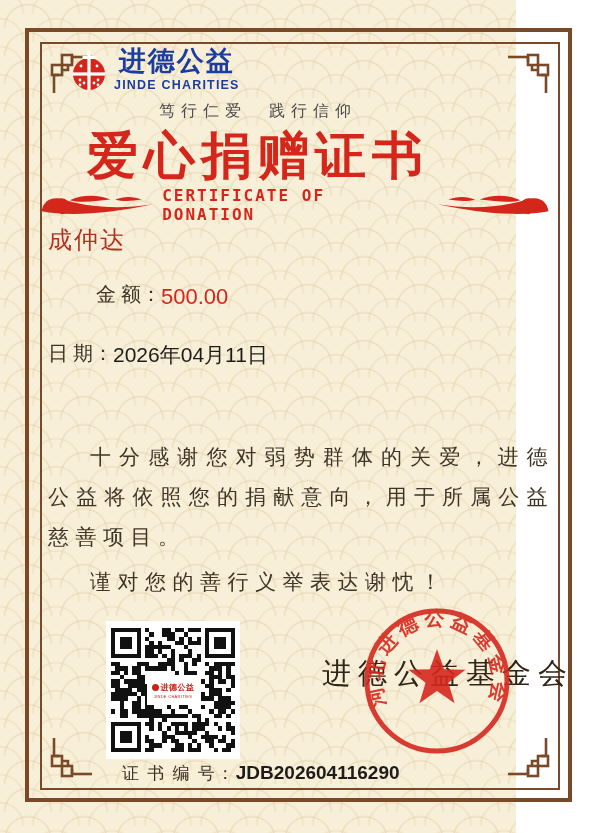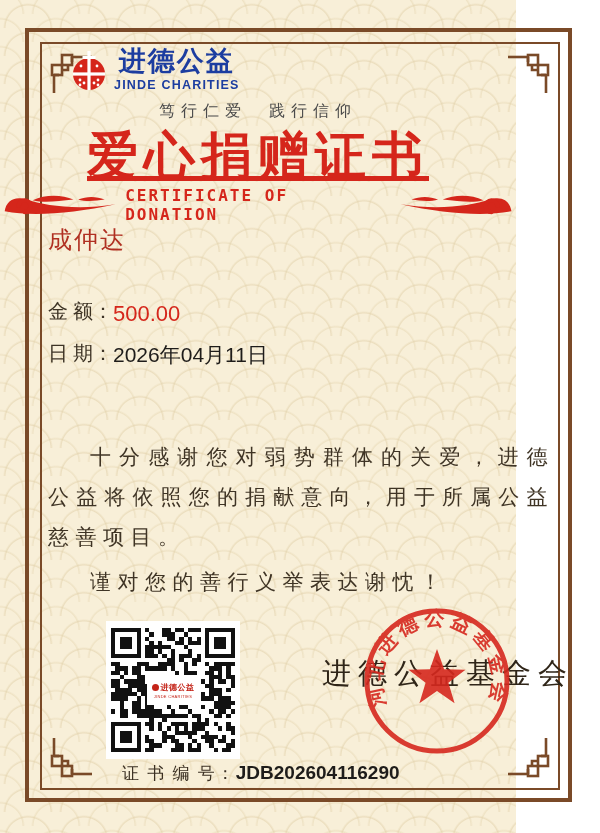--- a/index.html
+++ b/index.html
@@ -22,32 +22,32 @@
   .corner.bl{left:47px;top:737px;transform:scaleY(-1);}
 
   .logo{position:absolute;left:70px;top:47px;display:flex;align-items:flex-start;}
   .logo-texts{margin-left:6px;display:flex;flex-direction:column;align-items:center;}
   .logo-cn{font-family:"Liberation Serif","DejaVu Serif",serif;font-weight:bold;font-size:27px;color:#1c3da0;letter-spacing:2px;line-height:1.1;}
   .logo-en{font-size:12.5px;font-weight:bold;color:#1c3da0;letter-spacing:1.2px;margin-top:1px;}
 
   .tagline{position:absolute;left:0;top:101px;width:100%;text-align:center;
     font-family:"Liberation Serif","DejaVu Serif",serif;font-size:16px;color:#4b4b4b;letter-spacing:6px;}
   .title{position:absolute;left:0;top:122px;width:100%;text-align:center;
-    font-family:"Liberation Serif","DejaVu Serif",serif;font-weight:bold;font-size:51px;color:#d5261b;letter-spacing:6px;text-decoration:underline;}
-  .subtitle-row{position:absolute;left:0;top:186px;width:100%;display:flex;align-items:center;justify-content:flex-start;gap:8px;}
+    font-family:"Liberation Serif","DejaVu Serif",serif;font-weight:bold;font-size:51px;color:#d5261b;letter-spacing:6px;}
+  .subtitle-row{position:absolute;left:0;top:186px;width:100%;display:flex;align-items:center;justify-content:flex-start;gap:8px;padding-left:37px;}
   .subtitle{font-family:"DejaVu Sans Mono","Liberation Mono",monospace;font-weight:bold;font-size:16px;color:#d5261b;letter-spacing:2px;}
   .flourish{width:118px;height:30px;}
   .flourish.right{transform:scaleX(-1);}
 
   .donor{position:absolute;left:48px;top:224px;font-size:24px;color:#b03022;letter-spacing:2px;}
 
   .field{position:absolute;left:48px;display:flex;align-items:flex-start;}
   .field-label{font-family:"Liberation Serif","DejaVu Serif",serif;font-size:20px;color:#3d3325;flex:0 0 auto;padding-top:1px;}
   .field-value{font-size:21px;color:#1e1c1a;line-height:1.5;}
-  .field.amount{top:297px;}
+  .field.amount{top:280px;margin-left:48px;}
   .field.amount .field-value{color:#d5261b;font-size:22px;}
   .field.date{top:339px;}
   .field.project{top:381px;}
   .field.project .field-value{width:452px;}
 
   .body-text{position:absolute;left:48px;top:438px;width:506px;
     font-family:"Liberation Serif","DejaVu Serif",serif;font-size:21px;color:#3f3425;
     letter-spacing:6.5px;line-height:1.9;text-align:justify;}
   .body-text p{margin:0;text-indent:2em;}
   .body-text p.closing{margin-top:5px;}

